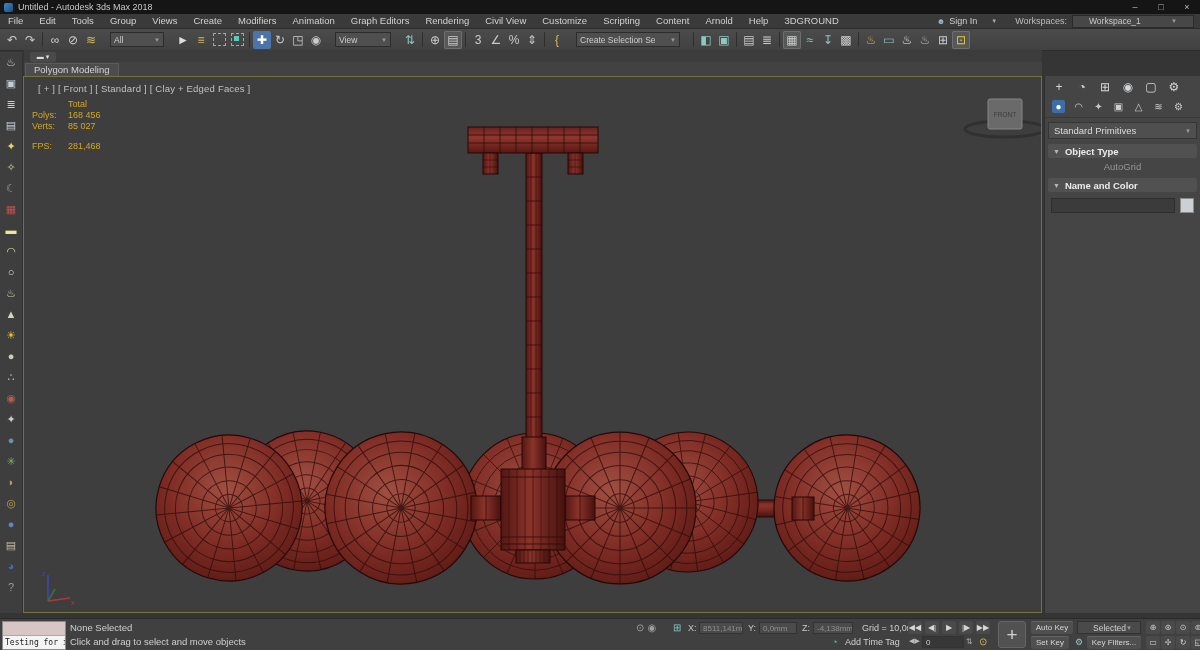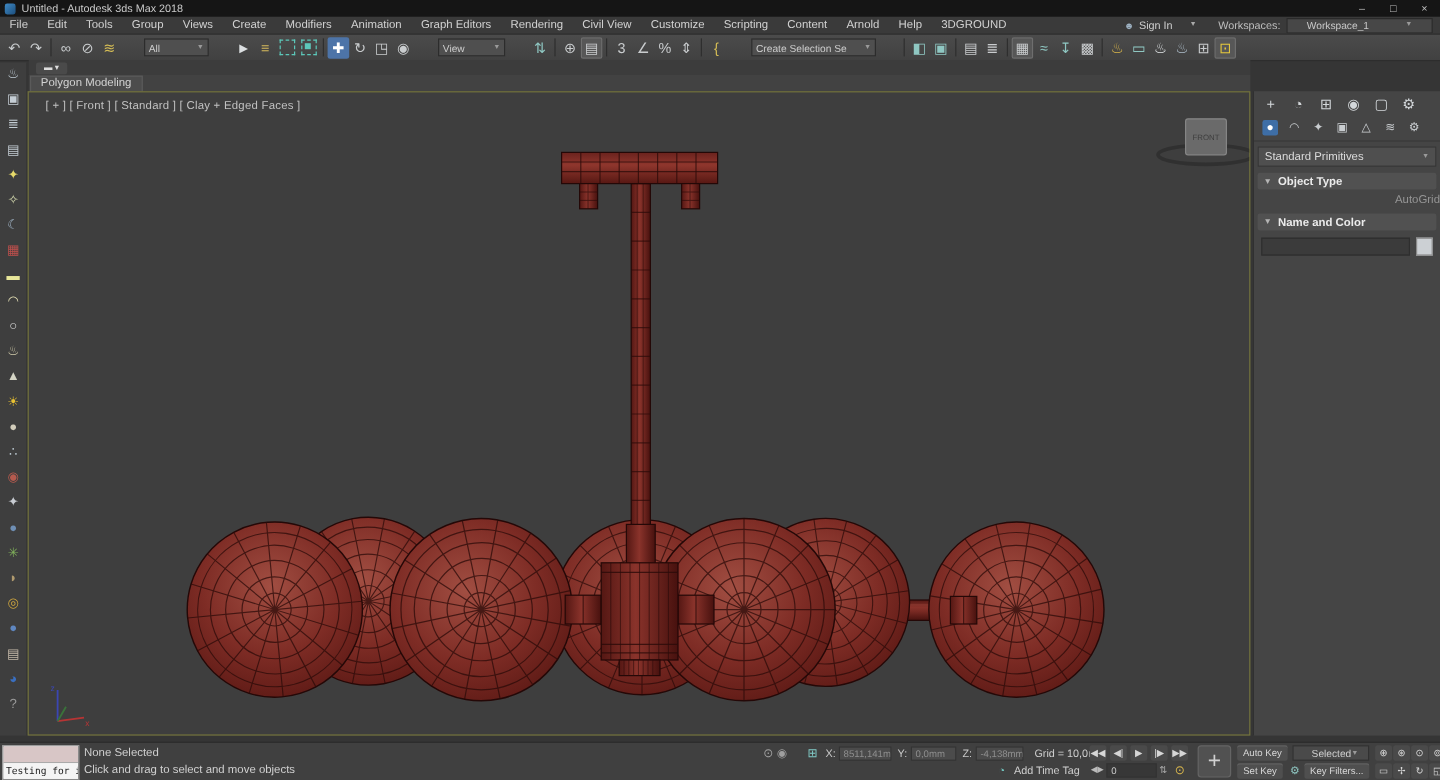--- a/index.html
+++ b/index.html
@@ -27,21 +27,21 @@
   .wsdd b{margin-left:auto;font-size:6px;color:#999;}
   
   .toolbar{left:0;top:29px;width:1200px;height:21px;background:linear-gradient(#4b4b4b,#414141);
            display:flex;align-items:center;padding-left:3px;border-bottom:1px solid #2d2d2d;}
   .tool{width:18px;height:18px;line-height:18px;text-align:center;font-size:12px;color:#c9ccce;
         border-radius:2px;flex:none;}
   .tool.active{background:#4d74a8;color:#fff;}
   .tool.boxed{background:#575757;box-shadow:inset 0 0 0 1px #6e6e6e;}
   .tsep{width:1px;height:15px;background:#2e2e2e;margin:0 3px;flex:none;}
   .tdd{height:13px;background:#4f4f4f;border:1px solid #2c2c2c;font-size:8.5px;color:#cdcdcd;
-       display:flex;align-items:center;padding:0 3px;margin:0 20px;flex:none;overflow:hidden;white-space:nowrap;}
+       display:flex;align-items:center;padding:0 3px;margin:0 10px;flex:none;overflow:hidden;white-space:nowrap;}
   .tdd b{margin-left:auto;padding-left:4px;font-size:6px;color:#9a9a9a;}
   .dash{width:11px;height:11px;border:1px dashed #5cc8ba;margin:2px auto;}
   .dash.fill{position:relative;}
   .dash.fill:after{content:"";position:absolute;left:2px;top:2px;width:5px;height:5px;background:#5cc8ba;}
   
   .rtabs{left:24px;top:50px;width:1018px;height:12px;background:#3c3c3c;display:flex;align-items:flex-end;
          font-size:9.5px;color:#979797;}
   .rtab{padding:0 13px;line-height:12px;}
   .rtab.active{background:#535353;color:#e3e3e3;border-radius:2px 2px 0 0;}
   .ribcfg{width:26px;height:10px;background:#4a4a4a;border-radius:2px;margin-left:6px;font-size:7px;
@@ -68,21 +68,21 @@
   .cptab{width:14px;text-align:center;line-height:13px;}
   .cp-cats{display:flex;gap:7px;padding:2px 0 4px 7px;font-size:10px;color:#c9cdd0;border-bottom:1px solid #393939;}
   .cpcat{width:13px;height:13px;text-align:center;line-height:13px;border-radius:2px;}
   .cpcat.active{background:#3e6ea6;color:#fff;}
   .cp-dd{margin:4px 3px;height:15px;background:#4f4f4f;border:1px solid #363636;display:flex;align-items:center;
          font-size:9.5px;color:#dcdcdc;padding:0 5px;}
   .cp-dd b{margin-left:auto;font-size:6px;color:#9a9a9a;}
   .rollout{margin:5px 3px 2px;height:14px;background:#515151;border-radius:2px;display:flex;align-items:center;
            font-size:9.5px;font-weight:bold;color:#ebebeb;padding:0 5px;}
   .rollout i{font-style:normal;font-size:7px;color:#b5b5b5;margin-right:5px;}
-  .autogrid{text-align:right;font-size:9.5px;color:#969696;height:13px;line-height:13px;}
+  .autogrid{text-align:center;font-size:9.5px;color:#969696;height:13px;line-height:13px;}
   .objgrid{display:grid;grid-template-columns:45px 45px;gap:2px 5px;justify-content:center;padding:1px 0 4px;}
   .objbtn{height:12px;line-height:12px;text-align:center;font-size:9px;color:#d8d8d8;background:#5a5a5a;
           border-radius:2px;box-shadow:inset 0 1px 0 #6d6d6d, inset 0 -1px 0 #464646;}
   .namecolor{display:flex;align-items:center;gap:5px;padding:4px 6px;}
   .nameinput{flex:1;height:13px;background:#3b3b3b;border:1px solid #2e2e2e;}
   .swatch{width:12px;height:13px;background:#ccd0d4;border:1px solid #8a8a8a;}
   
   .statusbar{left:0;top:618px;width:1200px;height:32px;background:#404040;border-top:1px solid #2a2a2a;
              font-size:9px;color:#d0d0d0;}
   .listener{position:absolute;left:2px;top:2px;width:62px;height:27px;border:1px solid #8a8a8a;background:#fff;}
@@ -329,20 +329,39 @@
 
     <g opacity="0.85" stroke-width="1.5">
       <line x1="24" y1="524" x2="24" y2="498" stroke="#3b48c8"></line>
       <line x1="24" y1="524" x2="46" y2="521" stroke="#c33"></line>
       <line x1="24" y1="524" x2="31" y2="512" stroke="#3a7d3a"></line>
       <text x="18" y="499" font-size="7" fill="#3b48c8">z</text>
       <text x="47" y="528" font-size="7" fill="#c33">x</text>
     </g>
   </svg>
   <div class="vplabel">[ + ]  [ Front ]  [ Standard ]  [ Clay + Edged Faces ]</div>
+  <div class="vpstats" style="position:absolute;left:8px;top:22px;font-size:9px;line-height:11px;color:#d2a81e;">
+    <div class="statrow">
+        <span class="statlbl"></span>
+        <span class="statval">Total</span>
+      </div>
+    <div class="statrow">
+        <span class="statlbl">Polys:</span>
+        <span class="statval">168 456</span>
+      </div>
+    <div class="statrow">
+        <span class="statlbl">Verts:</span>
+        <span class="statval">85 027</span>
+      </div>
+    <div style="height:9px"></div>
+    <div class="statrow">
+        <span class="statlbl">FPS:</span>
+        <span class="statval">281,468</span>
+      </div>
+  </div>
 </div>
 
 <div class="abs cmdpanel">
   <div class="cp-tabs">
       <span class="cptab active">+</span>
       <span class="cptab">◔</span>
       <span class="cptab">⊞</span>
       <span class="cptab">◉</span>
       <span class="cptab">▢</span>
       <span class="cptab">⚙</span>

